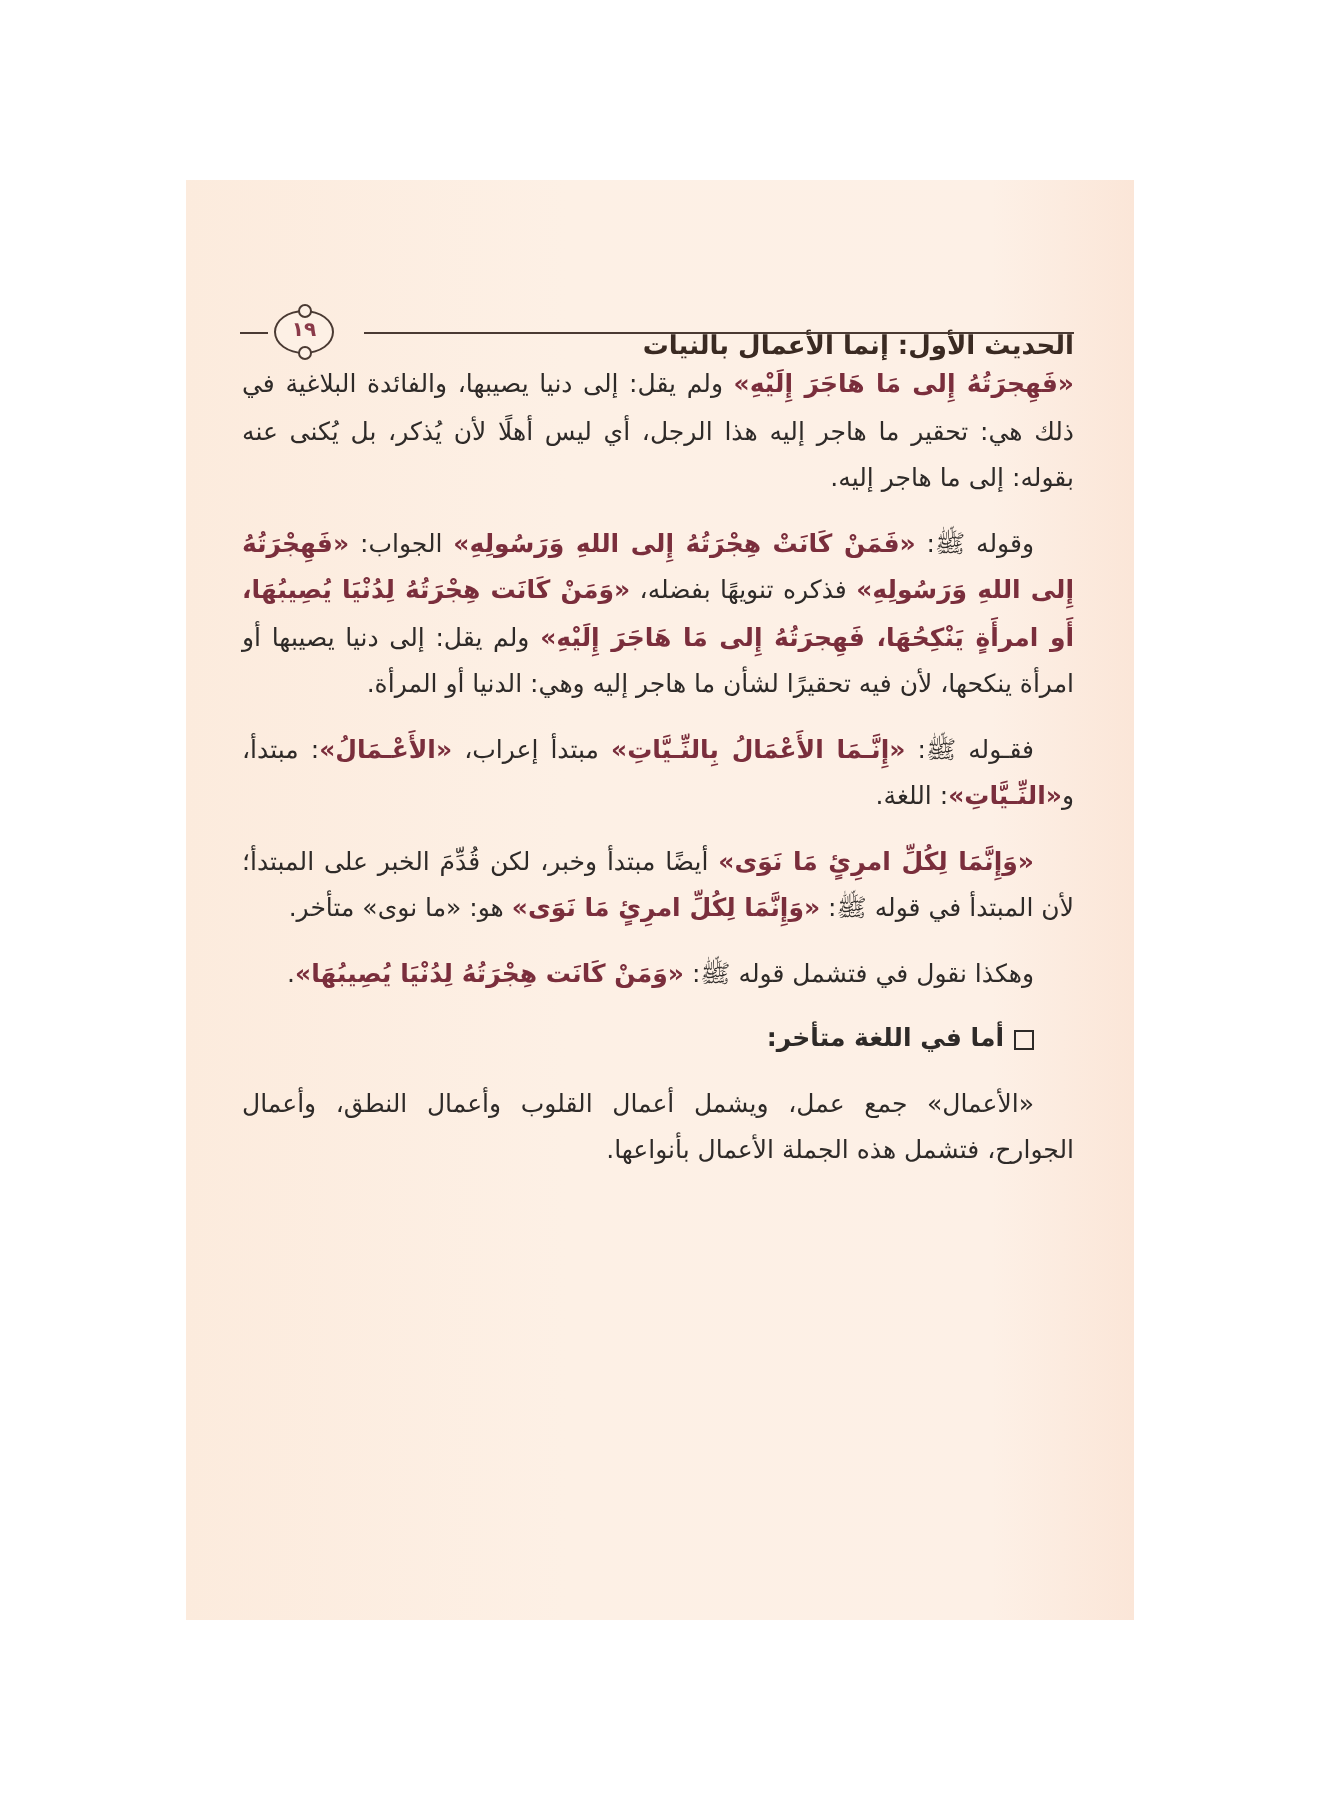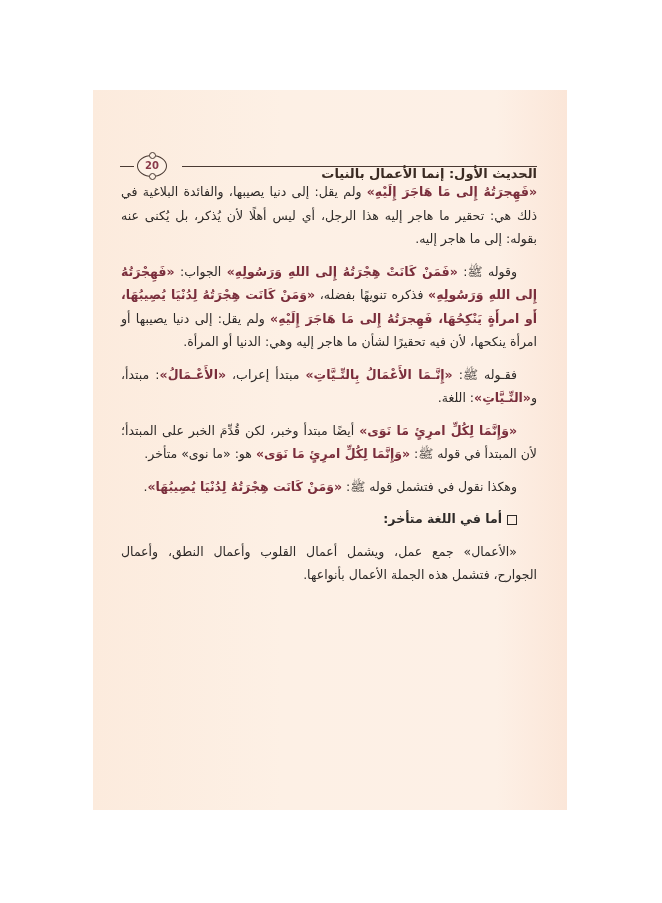--- a/index.html
+++ b/index.html
@@ -97,21 +97,21 @@
   </style>
 </head>
 <body>
 
 <div class="page">
 
   <div class="header">
     <span class="header-title">الحديث الأول: إنما الأعمال بالنيات</span>
     <div class="header-rule"></div>
     <div class="header-dash"></div>
-    <div class="page-number">20</div>
+    <div class="page-number">١٩</div>
   </div>
 
   <div class="body-text">
 
     <p class="para">
       <span class="q">«فَهِجرَتُهُ إِلى مَا هَاجَرَ إِلَيْهِ»</span><span> ولم يقل: إلى دنيا يصيبها، والفائدة البلاغية في ذلك هي: تحقير ما هاجر إليه هذا الرجل، أي ليس أهلًا لأن يُذكر، بل يُكنى عنه بقوله: إلى ما هاجر إليه.</span>
     </p>
 
     <p class="para indent">
       <span>وقوله ﷺ: </span><span class="q">«فَمَنْ كَانَتْ هِجْرَتُهُ إِلى اللهِ وَرَسُولِهِ»</span><span> الجواب: </span><span class="q">«فَهِجْرَتُهُ إِلى اللهِ وَرَسُولِهِ»</span><span> فذكره تنويهًا بفضله، </span><span class="q">«وَمَنْ كَانَت هِجْرَتُهُ لِدُنْيَا يُصِيبُهَا، أَو امرأَةٍ يَنْكِحُهَا، فَهِجرَتُهُ إِلى مَا هَاجَرَ إِلَيْهِ»</span><span> ولم يقل: إلى دنيا يصيبها أو امرأة ينكحها، لأن فيه تحقيرًا لشأن ما هاجر إليه وهي: الدنيا أو المرأة.</span>

